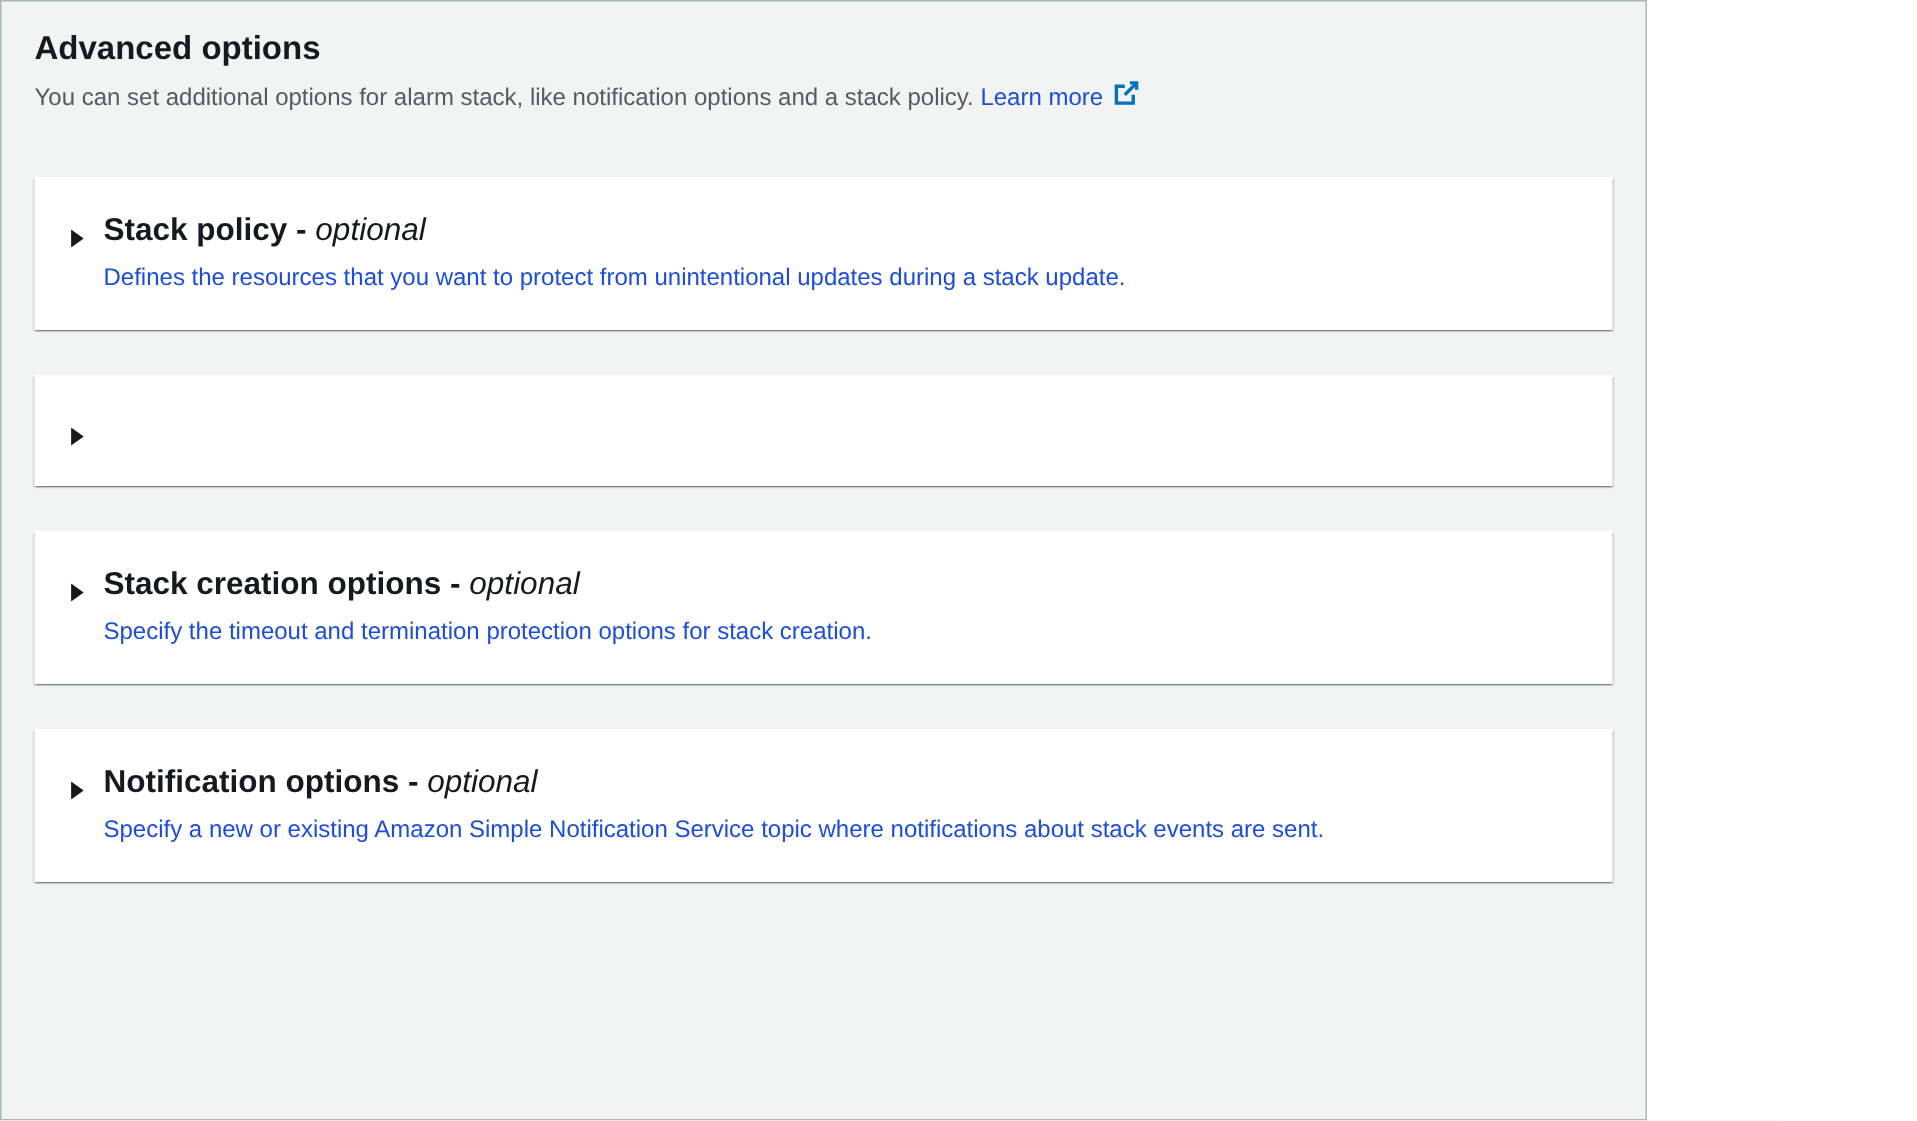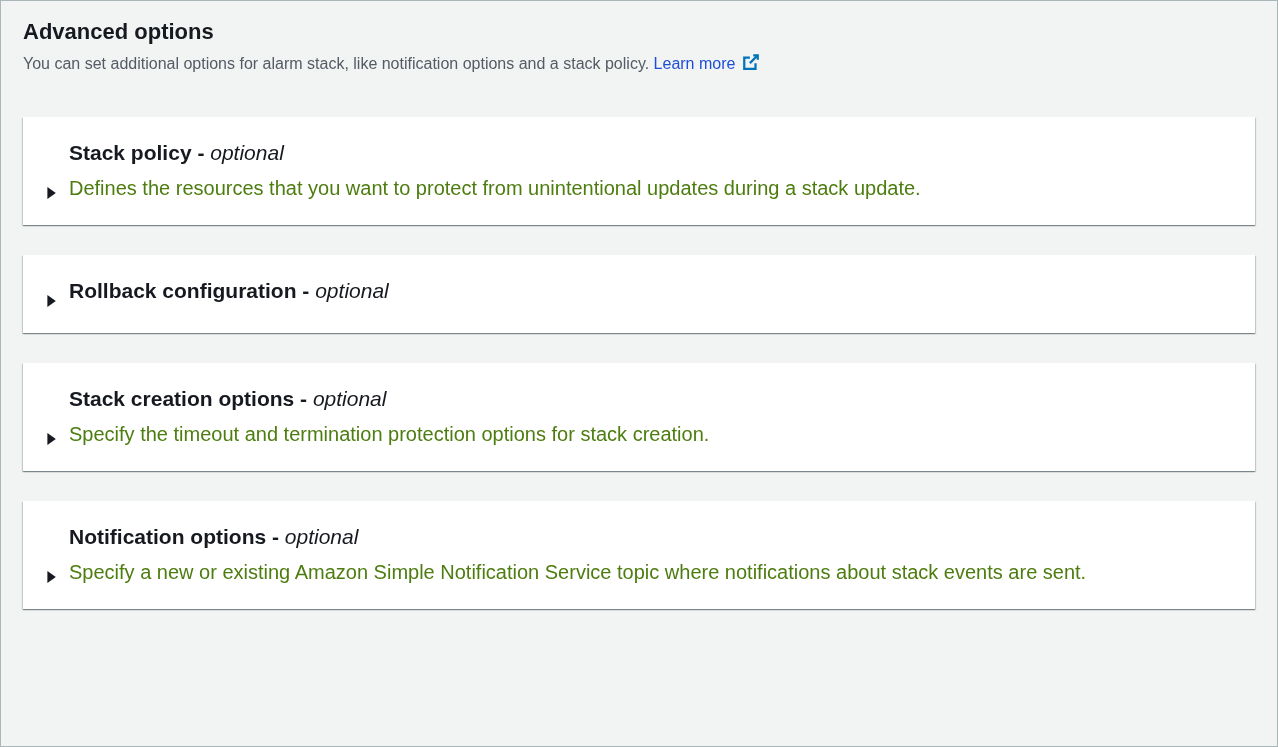--- a/index.html
+++ b/index.html
@@ -10,21 +10,21 @@
     body {
       font-family: "Amazon Ember", "Helvetica Neue", Arial, sans-serif;
       background: #ffffff;
       color: #16191f;
       padding: 0;
     }
     .container {
       border: 1px solid #aab7b8;
       background: #f2f3f3;
       padding: 0;
-      width: 1278px;
+      width: 1098px;
       height: 747px;
     }
     .header {
       padding: 18px 22px 14px 22px;
     }
     .header-title {
       font-size: 22px;
       font-weight: 700;
       color: #16191f;
       margin-bottom: 8px;
@@ -51,21 +51,21 @@
       background: #ffffff;
       box-shadow: 0 1px 1px 0 rgba(0,28,36,0.3), 1px 1px 1px 0 rgba(0,28,36,0.15), -1px 1px 1px 0 rgba(0,28,36,0.15);
       margin-top: 30px;
       padding: 24px 22px 22px 22px;
     }
     .section-card:first-child {
       margin-top: 26px;
     }
     .section-header {
       display: flex;
-      align-items: flex-end;
+      align-items: flex-start;
       cursor: pointer;
     }
     .caret {
       flex-shrink: 0;
       margin-top: 10px;
       margin-right: 12px;
     }
     .section-content {
       flex: 1;
     }
@@ -73,22 +73,22 @@
       font-size: 21px;
       font-weight: 700;
       color: #16191f;
       margin-bottom: 8px;
     }
     .optional {
       font-style: italic;
       font-weight: 400;
     }
     .section-description {
-      font-size: 20px;
-      color: #4d7c0f;
+      font-size: 16px;
+      color: #1d4ed8;
       line-height: 1.5;
     }
   </style>
 </head>
 <body>
 
 <div class="container">
   <div class="header">
     <h1 class="header-title">Advanced options</h1>
     <p class="header-subtitle">
@@ -125,23 +125,20 @@
     </div>
 
     <div class="section-card">
       <div class="section-header">
         <span class="caret">
           <svg width="12" height="12" viewBox="0 0 10 10">
               <path d="M2 0 L9 5 L2 10 Z" fill="#16191f"></path>
             </svg>
         </span>
         <div class="section-content">
-          <h2 class="section-title">
-            <span>Rollback configuration</span><span> - </span><span class="optional">optional</span>
-          </h2>
         </div>
       </div>
     </div>
 
     <div class="section-card">
       <div class="section-header">
         <span class="caret">
           <svg width="12" height="12" viewBox="0 0 10 10">
               <path d="M2 0 L9 5 L2 10 Z" fill="#16191f"></path>
             </svg>

